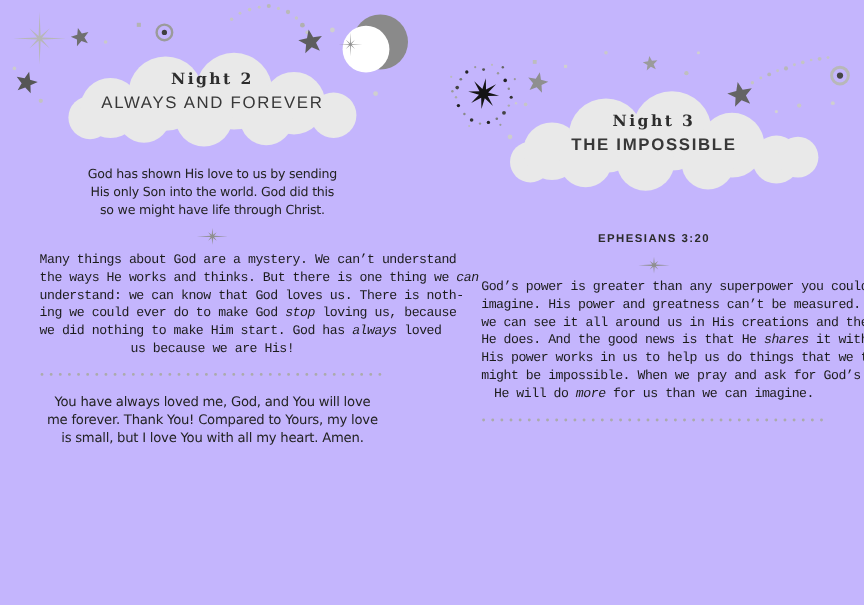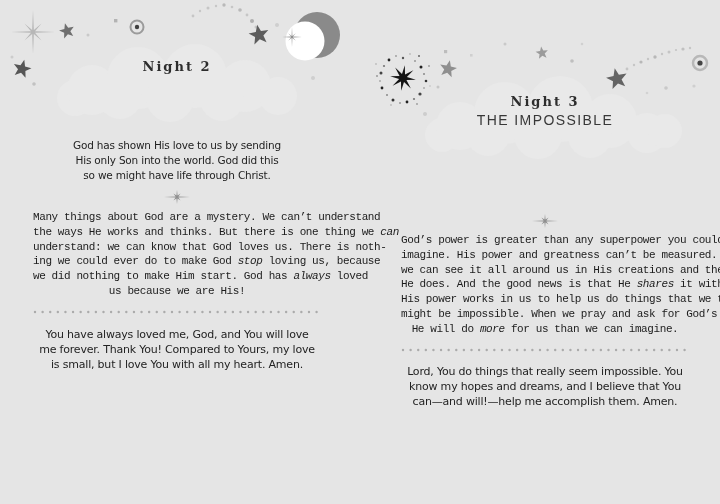--- a/index.html
+++ b/index.html
@@ -1,16 +1,16 @@
 <!DOCTYPE html>
 <html><head>
 <meta charset="utf-8">
 <style>
   html,body{margin:0;padding:0;background:#ffffff;}
-  .spread{position:relative;width:720px;height:504px;background:#e5e5e5;overflow:hidden;
+  .spread{position:relative;width:720px;height:504px;background:#c4b5fd;overflow:hidden;
           font-family:"Liberation Sans",sans-serif;}
   .page{position:absolute;top:0;width:360px;height:504px;}
   .page.left{left:0;}
   .page.right{left:360px;margin-top:36px;}
   .decor{position:absolute;left:0;top:0;width:360px;height:504px;}
   .txt{position:absolute;text-align:center;color:#232323;}
   .night-label{font-family:"DejaVu Serif",serif;font-weight:bold;font-size:13px;
                letter-spacing:2px;color:#2d2d2d;width:288px;}
   .page-title{font-family:"Liberation Sans",sans-serif;font-size:14px;letter-spacing:1.4px;
               color:#383838;width:288px;}
@@ -83,20 +83,21 @@
       </g>
 
       <path fill="#8f8f8f" transform="translate(292,37) scale(0.45)" d="M0,-22L0.84,-2.03L8.49,-8.49L2.03,-0.84L22,0L2.03,0.84L8.49,8.49L0.84,2.03L0,22L-0.84,2.03L-8.49,8.49L-2.03,0.84L-22,0L-2.03,-0.84L-8.49,-8.49L-0.84,-2.03Z"></path>
 
       <path fill="#8f8f8f" transform="translate(177,197)" d="M0,-7L0.57,-1.39L3.54,-3.54L1.39,-0.57L13,0L1.39,0.57L3.54,3.54L0.57,1.39L0,7L-0.57,1.39L-3.54,3.54L-1.39,0.57L-13,0L-1.39,-0.57L-3.54,-3.54L-0.57,-1.39Z"></path>
 
       <line x1="35" y1="312" x2="317" y2="312" stroke="#ababab" stroke-width="2.4" stroke-linecap="round" stroke-dasharray="0.01 7.6"></line>
     </svg>
 
     <div class="txt night-label lp" style="top:59px;">Night 2</div>
+    <div class="txt page-title lp" style="top:77px;">ALWAYS AND FOREVER</div>
     <div class="txt verse lp" style="top:138px;">God has shown His love to us by sending<br>His only Son into the world. God did this<br>so we might have life through Christ.</div>
     <div class="txt body-text lp" style="top:210px;">Many things about God are a mystery. We can’t understand<br>the ways He works and thinks. But there is one thing we <em>can</em><br>understand: we can know that God loves us. There is noth-<br>ing we could ever do to make God <em>stop</em> loving us, because<br>we did nothing to make Him start. God has <em>always</em> loved<br>us because we are His!</div>
     <div class="txt prayer lp" style="top:327px;">You have always loved me, God, and You will love<br>me forever. Thank You! Compared to Yours, my love<br>is small, but I love You with all my heart. Amen.</div>
   </section>
 
   <section class="page right">
 
     <svg class="decor" viewBox="0 0 360 504" xmlns="http://www.w3.org/2000/svg">
 
       <g fill="#e9e9e9">
@@ -176,18 +177,18 @@
         <circle cx="340" cy="27" r="7" fill="none" stroke="#b8b8b8" stroke-width="2.5"></circle>
         <circle cx="340" cy="27" r="2.6" fill="#454545"></circle>
       </g>
 
       <path fill="#8f8f8f" transform="translate(185,185)" d="M0,-7L0.57,-1.39L3.54,-3.54L1.39,-0.57L13,0L1.39,0.57L3.54,3.54L0.57,1.39L0,7L-0.57,1.39L-3.54,3.54L-1.39,0.57L-13,0L-1.39,-0.57L-3.54,-3.54L-0.57,-1.39Z"></path>
 
       <line x1="43" y1="314" x2="326" y2="314" stroke="#ababab" stroke-width="2.4" stroke-linecap="round" stroke-dasharray="0.01 7.6"></line>
     </svg>
 
     <div class="txt night-label rp" style="top:58px;">Night 3</div>
-    <div class="txt page-title rp" style="top:76px;">THE IMPOSSIBLE</div>
+    <div class="txt page-title rp" style="top:76px;font-weight:bold;">THE IMPOSSIBLE</div>
+    <div class="txt reference rp" style="top:158px;">EPHESIANS 3:20</div>
     <div class="txt body-text rp" style="top:197px;">God’s power is greater than any superpower you could ever<br>imagine. His power and greatness can’t be measured. But<br>we can see it all around us in His creations and the things<br>He does. And the good news is that He <em>shares</em> it with us!<br>His power works in us to help us do things that we think<br>might be impossible. When we pray and ask for God’s help,<br>He will do <em>more</em> for us than we can imagine.</div>
-    <div class="txt prayer rp" style="top:328px;">Lord, You do things that really seem impossible. You<br>know my hopes and dreams, and I believe that You<br>can—and will!—help me accomplish them. Amen.</div>
   </section>
 
 </div>
 
 </body></html>

